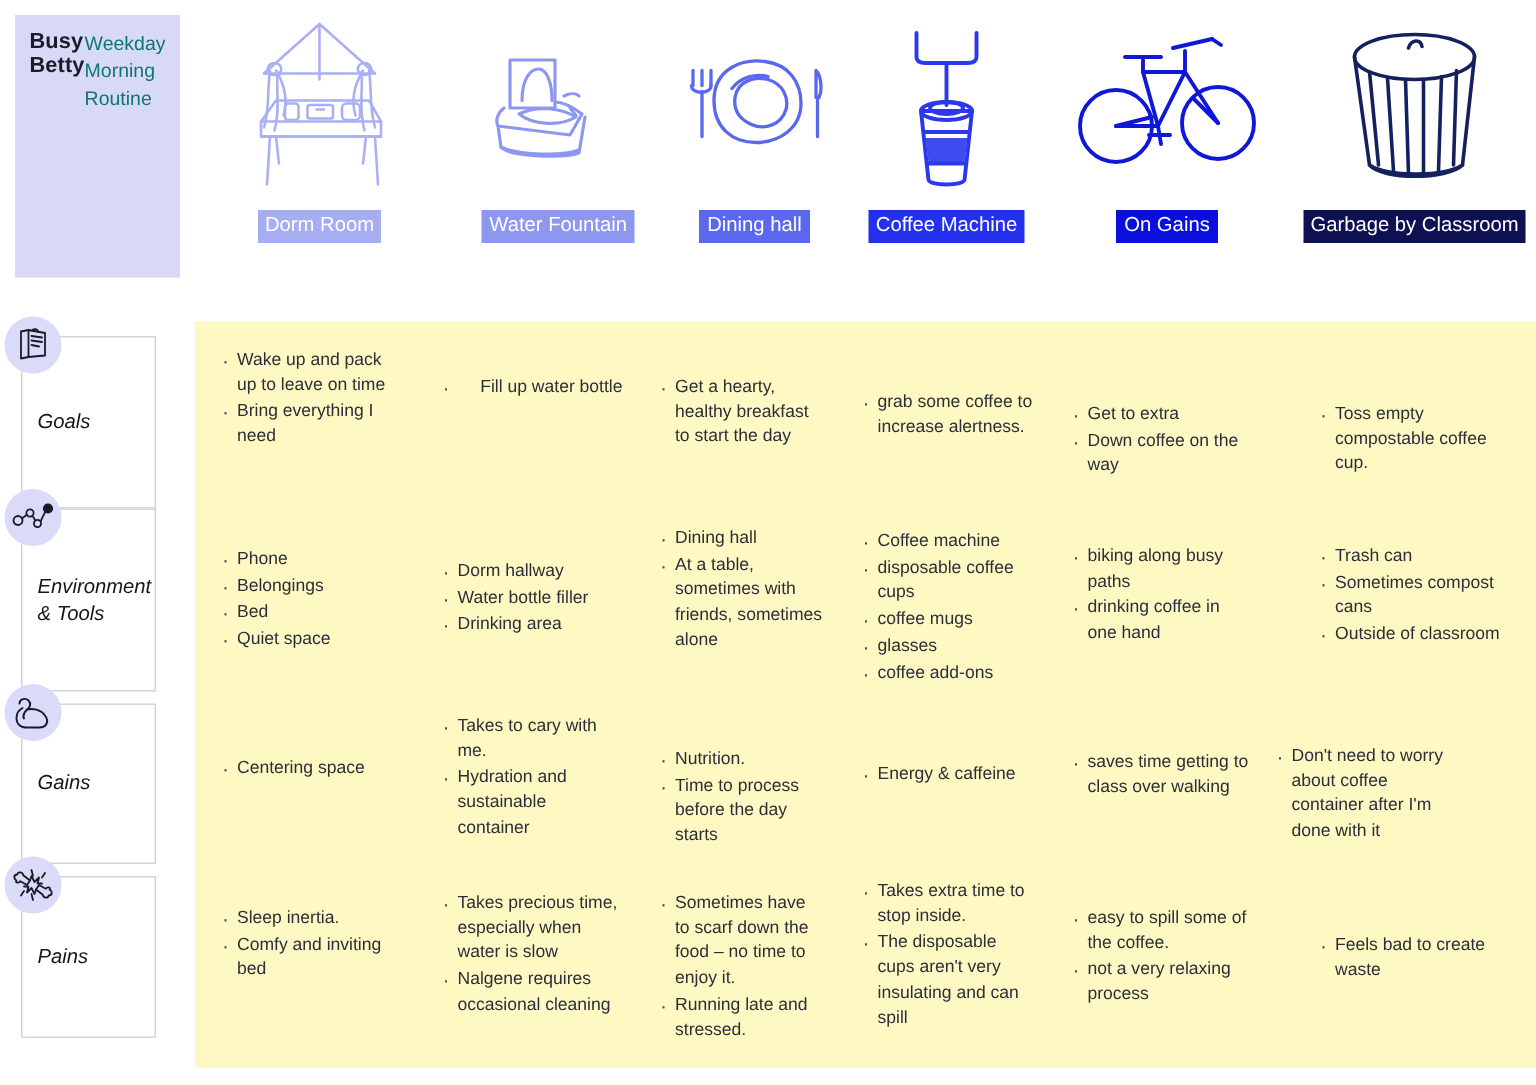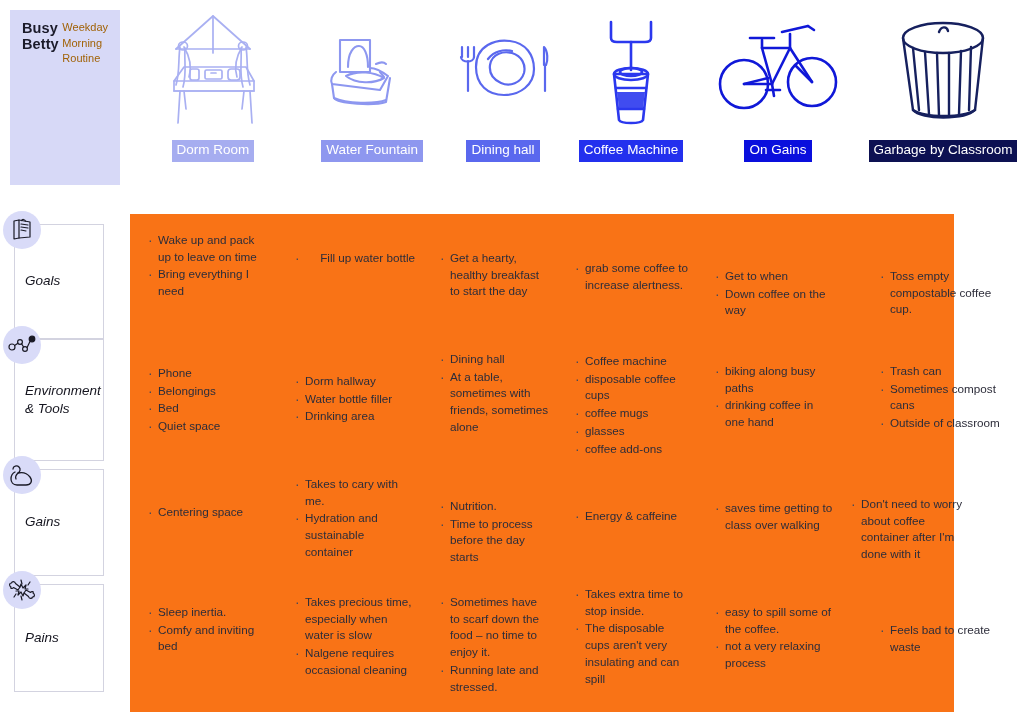--- a/index.html
+++ b/index.html
@@ -16,21 +16,21 @@
     position: absolute; left: 10px; top: 10px;
     width: 110px; height: 175px;
     background: #d7d9f7;
     padding: 10px 12px;
     display: flex; flex-direction: row; justify-content: center;
   }
   .persona-name {
     font-size: 14.5px; font-weight: bold; color: #1b1b2a;
     letter-spacing: .1px; margin-bottom: 18px;
   }
-  .persona-sub { font-size: 11px; color: #a16207; line-height: 1.42; }
+  .persona-sub { font-size: 13px; color: #0f766e; line-height: 1.42; }
 
   
   .stages {
     position: absolute; left: 130px; top: 0px;
     width: 894px; height: 200px;
   }
   .stage {
     position: absolute; top: 0; height: 200px;
     display: flex; flex-direction: column; align-items: center; padding-left: 36px;
   }
@@ -58,22 +58,22 @@
     position: absolute; left: -12px; top: -14px;
     width: 38px; height: 38px; border-radius: 50%;
     background: #d9dbf8;
     display: flex; align-items: center; justify-content: center;
   }
   .badge svg { display: block; }
 
   
   .body-panel {
     position: absolute; left: 130px; top: 214px;
-    width: 824px; height: 498px;
-    background: #f97316;
+    width: 894px; height: 498px;
+    background: #fef9c3;
   }
   .cell {
     position: absolute;
     font-size: 11.7px; color: #2d2d3a; line-height: 1.43;
   }
   .cell ul { list-style: none; }
   .cell li { position: relative; padding-left: 10px; margin-bottom: 1px; }
   .cell li::before {
     content: "\00B7"; position: absolute; left: 0px; top: -1px;
     font-size: 14px; line-height: 1.3; color: #4a4a58;
@@ -277,21 +277,21 @@
           <li>Get a hearty, healthy breakfast to start the day</li>
         </ul>
       </div>
       <div class="cell" style="left: 445px; width: 115px; top: 46px;">
         <ul>
           <li>grab some coffee to increase alertness.</li>
         </ul>
       </div>
       <div class="cell" style="left: 585px; width: 120px; top: 54px;">
         <ul>
-          <li>Get to when</li>
+          <li>Get to extra</li>
           <li>Down coffee on the way</li>
         </ul>
       </div>
       <div class="cell" style="left: 750px; width: 120px; top: 54px;">
         <ul>
           <li>Toss empty compostable coffee cup.</li>
         </ul>
       </div>
       <div class="cell" style="left: 18px; width: 120px; top: 151px;">
         <ul>

